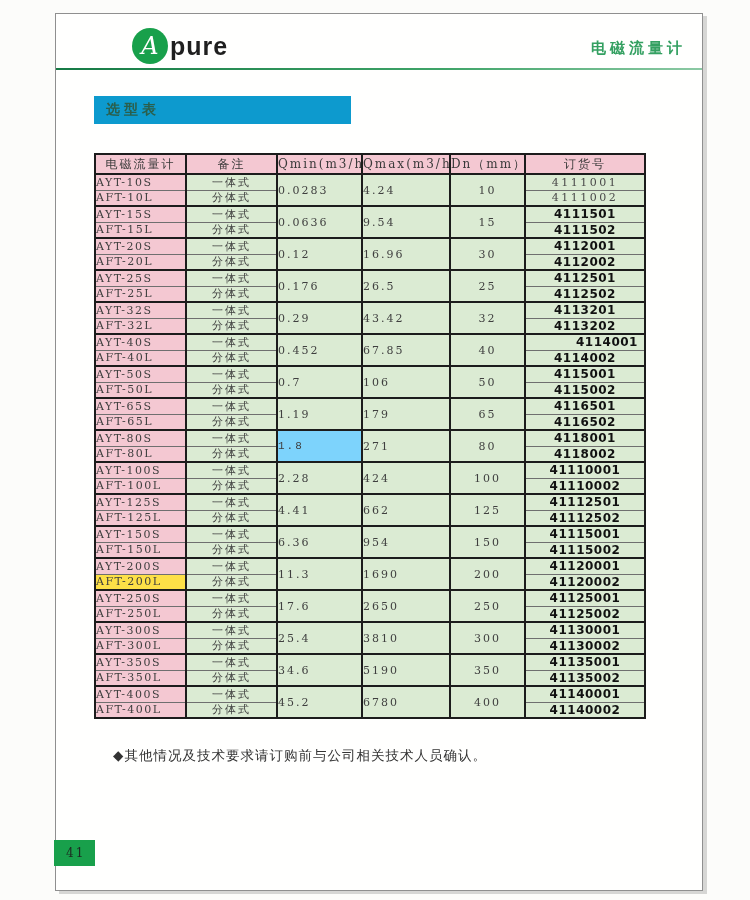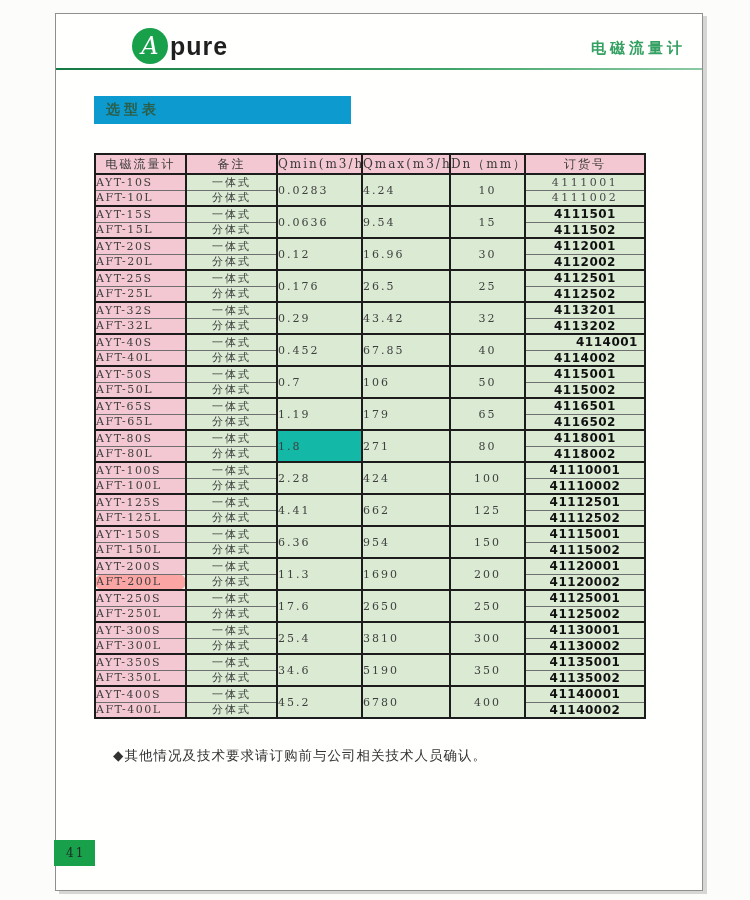--- a/index.html
+++ b/index.html
@@ -226,21 +226,21 @@
             <td class="order-cell order-bold" style="background: rgb(219, 235, 211);">4116501</td>
           </tr>
           <tr class="row-b">
             <td class="model-cell" style="background: rgb(244, 200, 210);">AFT-65L</td>
             <td class="type-cell" style="background: rgb(219, 235, 211);">分体式</td>
             <td class="order-cell order-bold" style="background: rgb(219, 235, 211);">4116502</td>
           </tr>
           <tr class="row-a">
             <td class="model-cell" style="background: rgb(244, 200, 210);">AYT-80S</td>
             <td class="type-cell" style="background: rgb(219, 235, 211);">一体式</td>
-            <td class="qmin-cell" rowspan="2" style="background: #14b8a6;">1.8</td>
+            <td class="qmin-cell" rowspan="2" style="background: #7dd3fc; font-family: Liberation Mono, monospace;">1.8</td>
             <td class="qmax-cell" rowspan="2" style="background: rgb(219, 235, 211);">271</td>
             <td class="dn-cell" rowspan="2" style="background: rgb(219, 235, 211);">80</td>
             <td class="order-cell order-bold" style="background: rgb(219, 235, 211);">4118001</td>
           </tr>
           <tr class="row-b">
             <td class="model-cell" style="background: rgb(244, 200, 210);">AFT-80L</td>
             <td class="type-cell" style="background: rgb(219, 235, 211);">分体式</td>
             <td class="order-cell order-bold" style="background: rgb(219, 235, 211);">4118002</td>
           </tr>
           <tr class="row-a">
@@ -284,21 +284,21 @@
           </tr>
           <tr class="row-a">
             <td class="model-cell" style="background: rgb(244, 200, 210);">AYT-200S</td>
             <td class="type-cell" style="background: rgb(219, 235, 211);">一体式</td>
             <td class="qmin-cell" rowspan="2" style="background: rgb(219, 235, 211);">11.3</td>
             <td class="qmax-cell" rowspan="2" style="background: rgb(219, 235, 211);">1690</td>
             <td class="dn-cell" rowspan="2" style="background: rgb(219, 235, 211);">200</td>
             <td class="order-cell order-bold" style="background: rgb(219, 235, 211);">41120001</td>
           </tr>
           <tr class="row-b">
-            <td class="model-cell" style="background: #fca5a5; border-radius: 8px;">AFT-200L</td>
+            <td class="model-cell" style="background: #fde047;">AFT-200L</td>
             <td class="type-cell" style="background: rgb(219, 235, 211);">分体式</td>
             <td class="order-cell order-bold" style="background: rgb(219, 235, 211);">41120002</td>
           </tr>
           <tr class="row-a">
             <td class="model-cell" style="background: rgb(244, 200, 210);">AYT-250S</td>
             <td class="type-cell" style="background: rgb(219, 235, 211);">一体式</td>
             <td class="qmin-cell" rowspan="2" style="background: rgb(219, 235, 211);">17.6</td>
             <td class="qmax-cell" rowspan="2" style="background: rgb(219, 235, 211);">2650</td>
             <td class="dn-cell" rowspan="2" style="background: rgb(219, 235, 211);">250</td>
             <td class="order-cell order-bold" style="background: rgb(219, 235, 211);">41125001</td>

